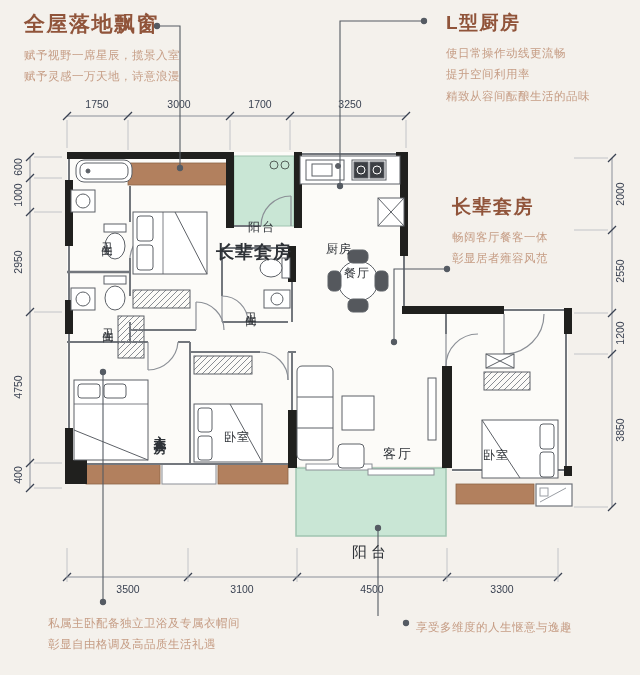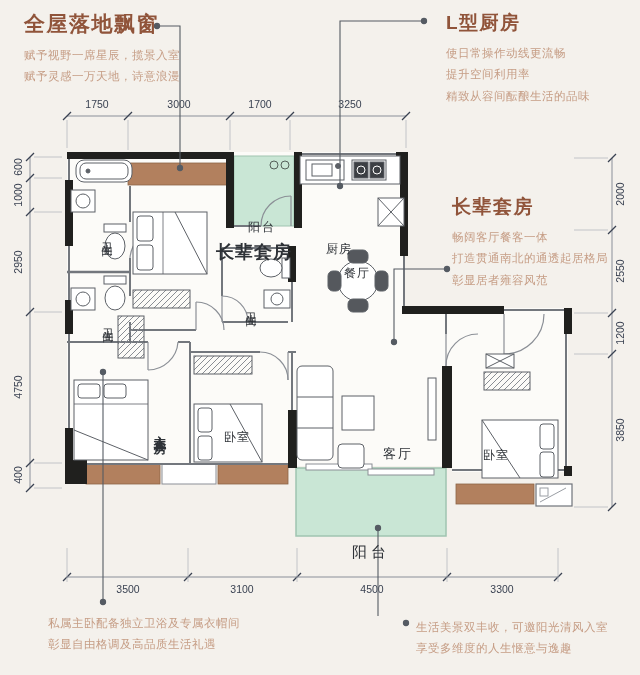--- a/index.html
+++ b/index.html
@@ -359,29 +359,27 @@
   <div class="gap"></div>
   <div class="line">使日常操作动线更流畅</div>
   <div class="line">提升空间利用率</div>
   <div class="line">精致从容间酝酿生活的品味</div>
 </div>
 
 <div class="anno" style="left:452px;top:194px;width:176px;">
   <div class="title t19">长辈套房</div>
   <div class="gap"></div>
   <div class="line">畅阔客厅餐客一体</div>
-  <div class="line">打造贯通南北的通透起居格局</div>
   <div class="line">彰显居者雍容风范</div>
 </div>
 
 <div class="anno" style="left:48px;top:606px;">
   <div class="gap"></div>
   <div class="line">私属主卧配备独立卫浴及专属衣帽间</div>
   <div class="line">彰显自由格调及高品质生活礼遇</div>
 </div>
 
 <div class="anno" style="left:416px;top:610px;">
   <div class="gap"></div>
-  <div class="line">生活美景双丰收，可邀阳光清风入室</div>
   <div class="line">享受多维度的人生惬意与逸趣</div>
 </div>
 
 </div>
 
 </body></html>

